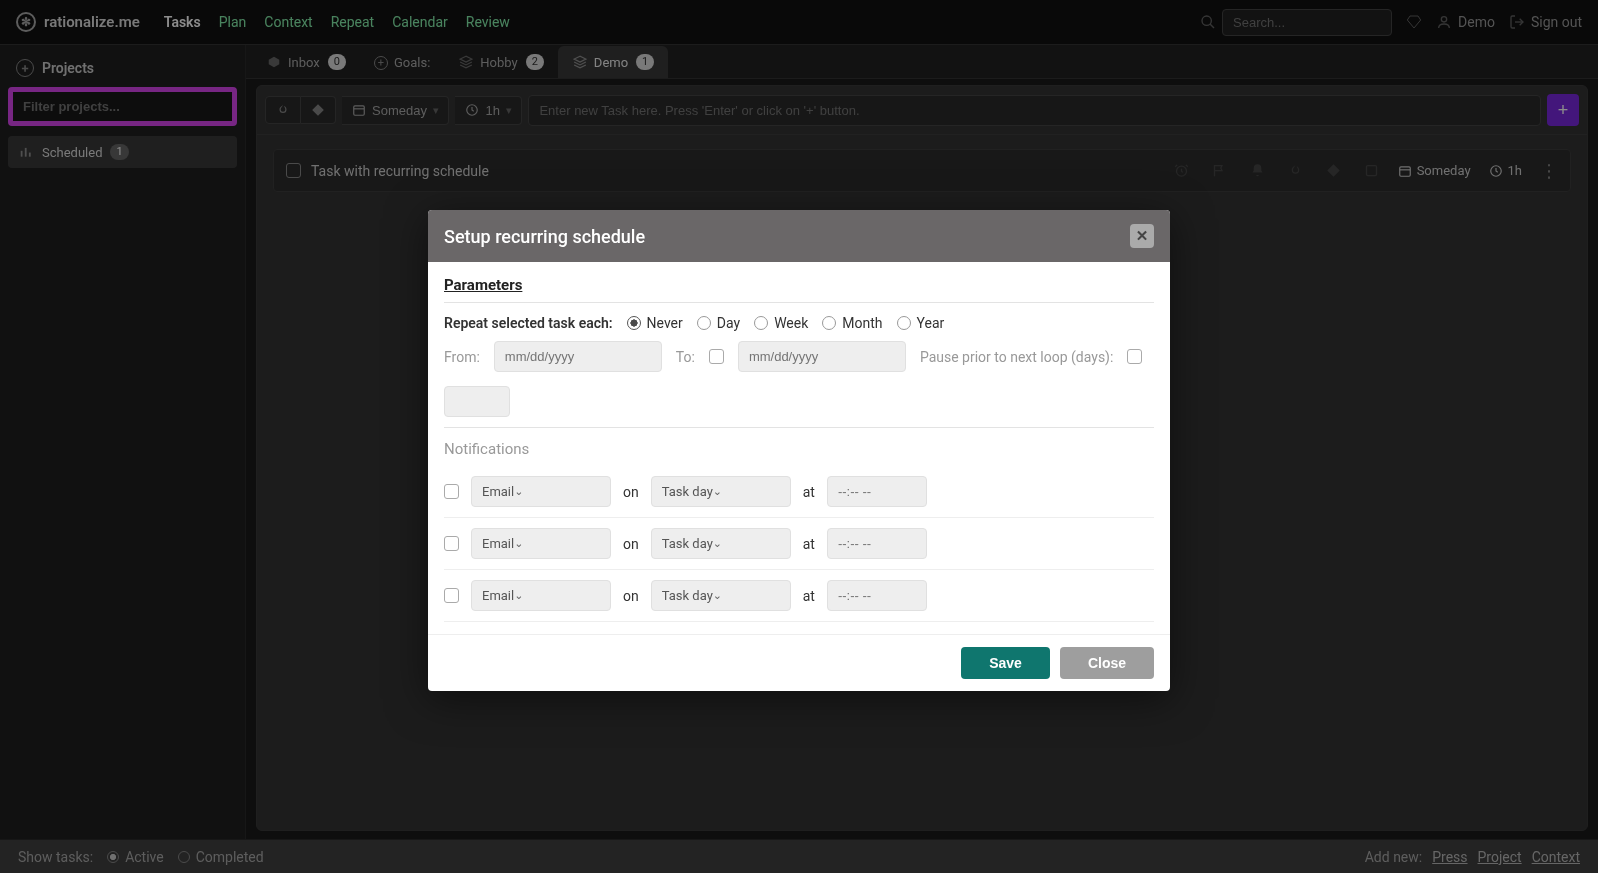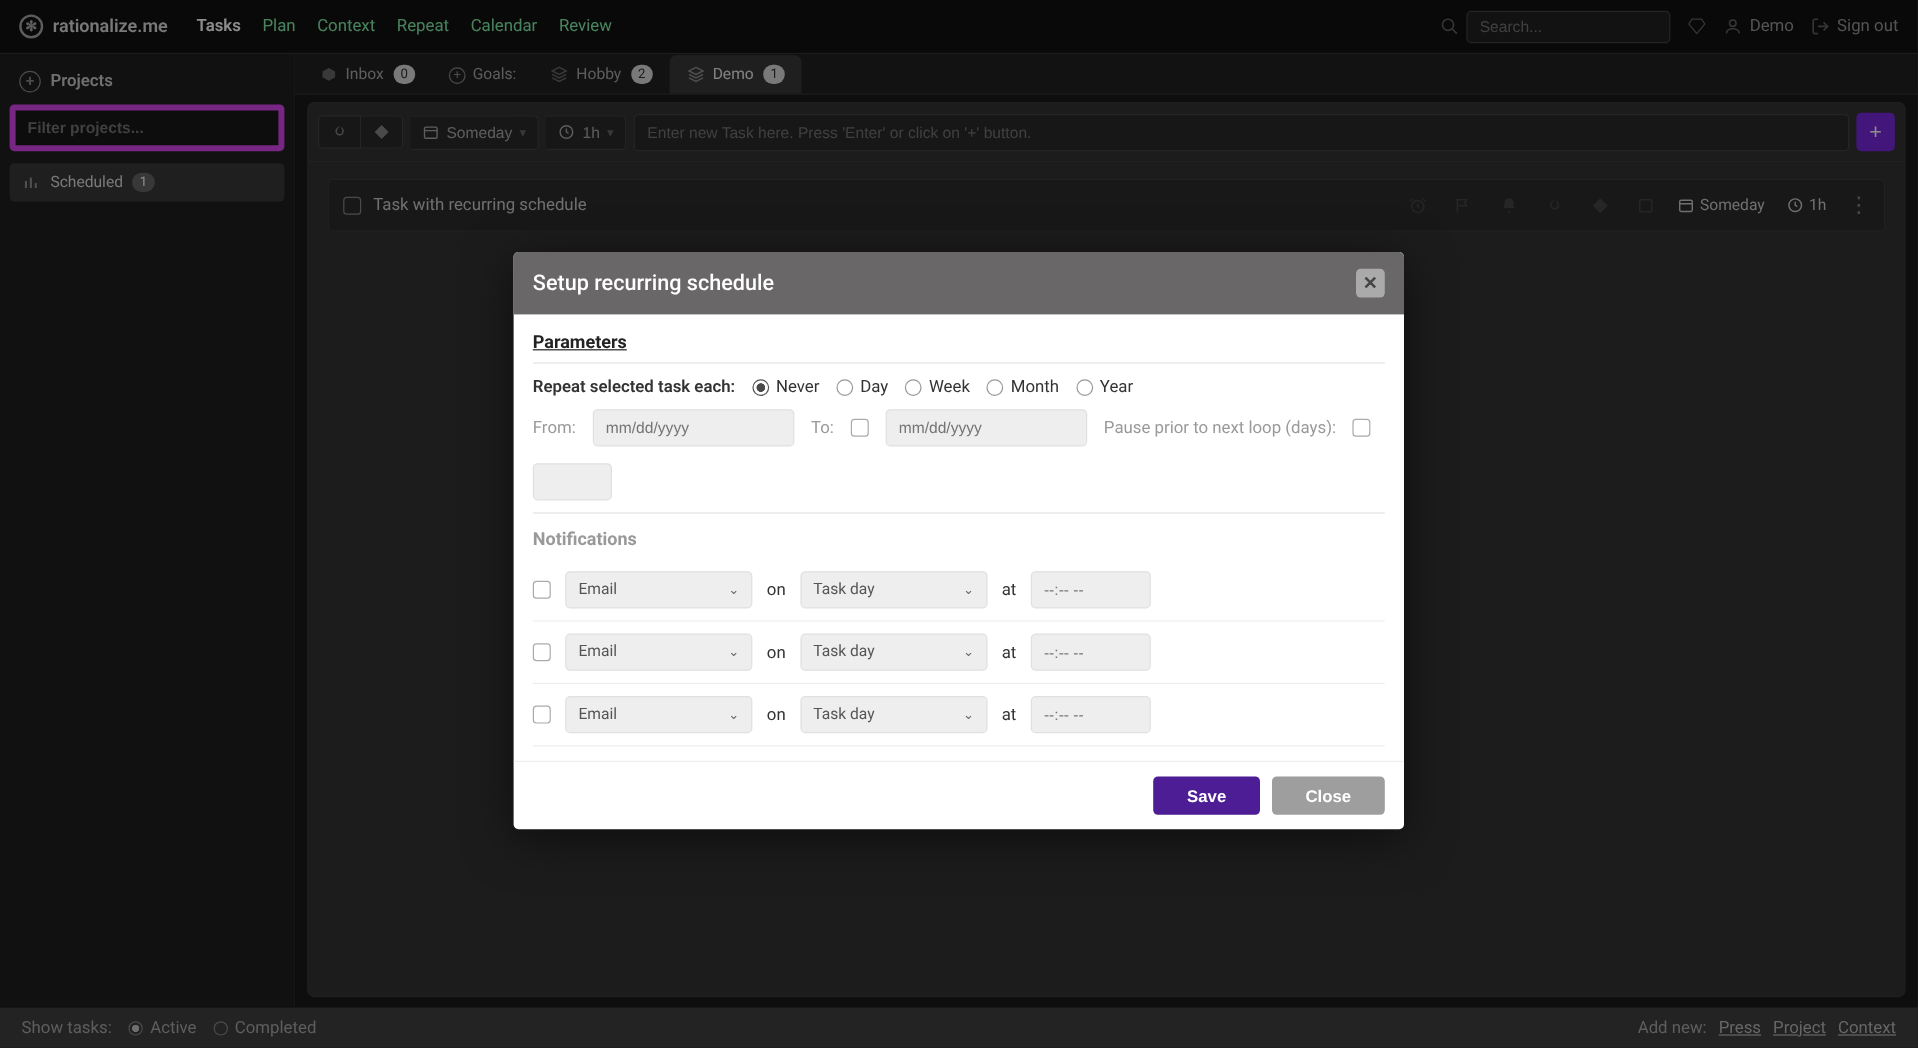--- a/index.html
+++ b/index.html
@@ -152,41 +152,41 @@
 .rdot.sel{border-color:#555;background:radial-gradient(circle,#4a4a4a 40%,transparent 45%);}
 .m-input{
   background:#eee;border:1px solid #e0e0e0;border-radius:4px;
   padding:7px 10px;font-size:13px;color:#666;
 }
 .m-input.date{width:168px;}
 .m-input.tiny{width:66px;}
 .m-select{
   background:#eee;border:1px solid #e0e0e0;border-radius:4px;
   padding:7px 10px;font-size:13px;color:#555;
-  width:156px; display:flex; align-items:center; justify-content:space-between;
+  width:140px; display:flex; align-items:center; justify-content:flex-start;
   cursor:pointer;
 }
 .chev{font-size:11px;color:#666;}
 .chk{width:15px;height:15px;border:1.5px solid #aaa;border-radius:3px;flex-shrink:0;}
-.notif-section-title{font-weight:700;color:#999;font-size:15px;margin:12px 0 8px;}
+.notif-section-title{font-weight:400;color:#999;font-size:15px;margin:12px 0 8px;}
 .notif-row{
   display:flex;align-items:center;gap:12px;padding:10px 0;
   border-bottom:1px solid #eee;font-size:14px;
 }
 .notif-row:first-of-type{border-top:1px solid #eee;}
 
 .modal-footer{
   padding:12px 16px; display:flex; justify-content:flex-end; gap:10px;
   border-top:1px solid #eee;
 }
 .btn{
   padding:8px 28px;border:none;border-radius:4px;font-size:14px;
   font-weight:600;cursor:pointer;color:#fff;
 }
-.btn-primary{background:#4c1d95;}
+.btn-primary{background:#0f766e;}
 .btn-secondary{background:#9e9e9e;}
 
 svg{display:block;}
 </style>
 </head>
 <body>
 
 <div class="topnav">
   <div class="brand">
     <span class="logo-ico"></span>

